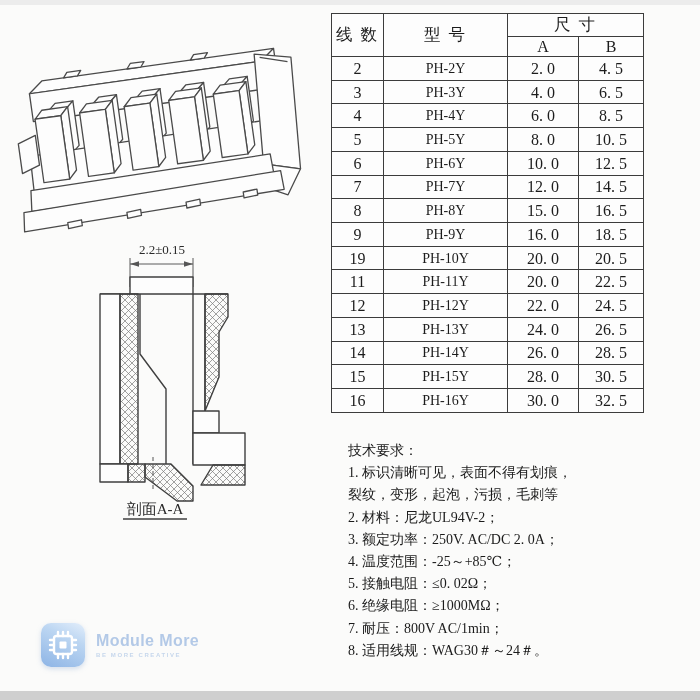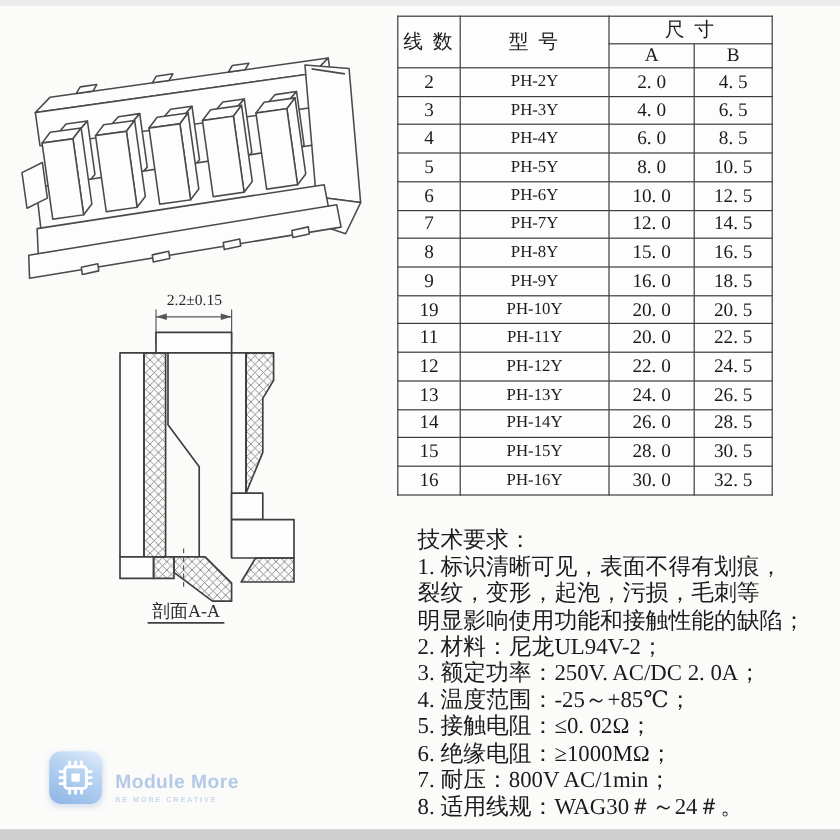--- a/index.html
+++ b/index.html
@@ -26,31 +26,31 @@
   .spec-table .h-cn{font-size:16.5px;letter-spacing:2px;}
   .spec-table .h-ab{font-size:16px;height:19px;}
   .spec-table .r-wires{font-size:16px;}
   .spec-table .r-model{font-size:14px;}
   .spec-table .r-num{font-size:16px;}
   .spec-table tbody td{height:19.1px;line-height:19px;}
 
   
   .tech{
     position:absolute;left:348px;top:440px;width:320px;
-    font-size:19px;line-height:22.2px;color:#1b1b1b;
+    font-size:14px;line-height:22.2px;color:#1b1b1b;
   }
   .tech div{white-space:nowrap;}
 
   
   .iso-wrap{position:absolute;left:8px;top:36px;width:306px;height:220px;}
   .sect-wrap{position:absolute;left:83px;top:237px;width:172px;height:292px;}
   svg text{font-family:"Liberation Serif","DejaVu Serif",serif;fill:#2a2a2a;}
 
   
-  .wm{position:absolute;left:41px;top:620px;width:220px;height:50px;display:flex;align-items:flex-end;}
+  .wm{position:absolute;left:41px;top:620px;width:220px;height:50px;display:flex;align-items:center;}
   .wm-icon{
     width:44px;height:44px;border-radius:10px;flex:0 0 auto;
     background:linear-gradient(205deg,#e3eefb 0%,#bcd6f2 35%,#8db4e5 100%);
     box-shadow:0 2px 5px rgba(140,170,210,.35);
     display:flex;align-items:center;justify-content:center;
   }
   .wm-text{margin-left:11px;}
   .wm-name{
     font-family:"Liberation Sans","DejaVu Sans",sans-serif;
     font-size:16px;font-weight:600;color:#b3c9e7;letter-spacing:.4px;
@@ -291,21 +291,20 @@
         <td class="r-num">30. 0</td>
         <td class="r-num">32. 5</td>
       </tr>
   </tbody>
 </table>
 
 <div class="tech">
   <div>技术要求：</div>
   <div>1. 标识清晰可见，表面不得有划痕，</div>
   <div>裂纹，变形，起泡，污损，毛刺等</div>
-  <div>明显影响使用功能和接触性能的缺陷；</div>
   <div>2. 材料：尼龙UL94V-2；</div>
   <div>3. 额定功率：250V. AC/DC  2. 0A；</div>
   <div>4. 温度范围：-25～+85℃；</div>
   <div>5. 接触电阻：≤0. 02Ω；</div>
   <div>6. 绝缘电阻：≥1000MΩ；</div>
   <div>7. 耐压：800V AC/1min；</div>
   <div>8. 适用线规：WAG30＃～24＃。</div>
 </div>
 
 <div class="wm">

